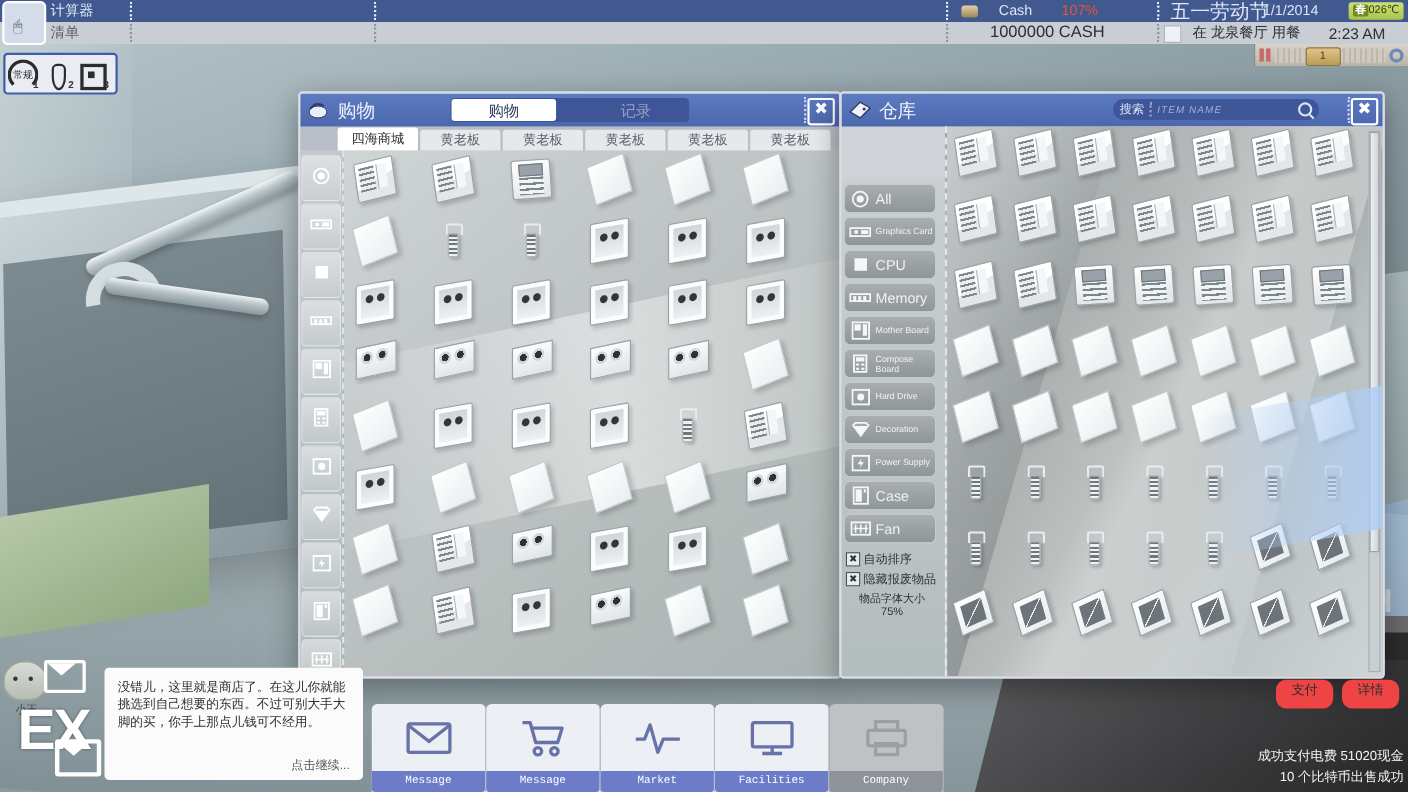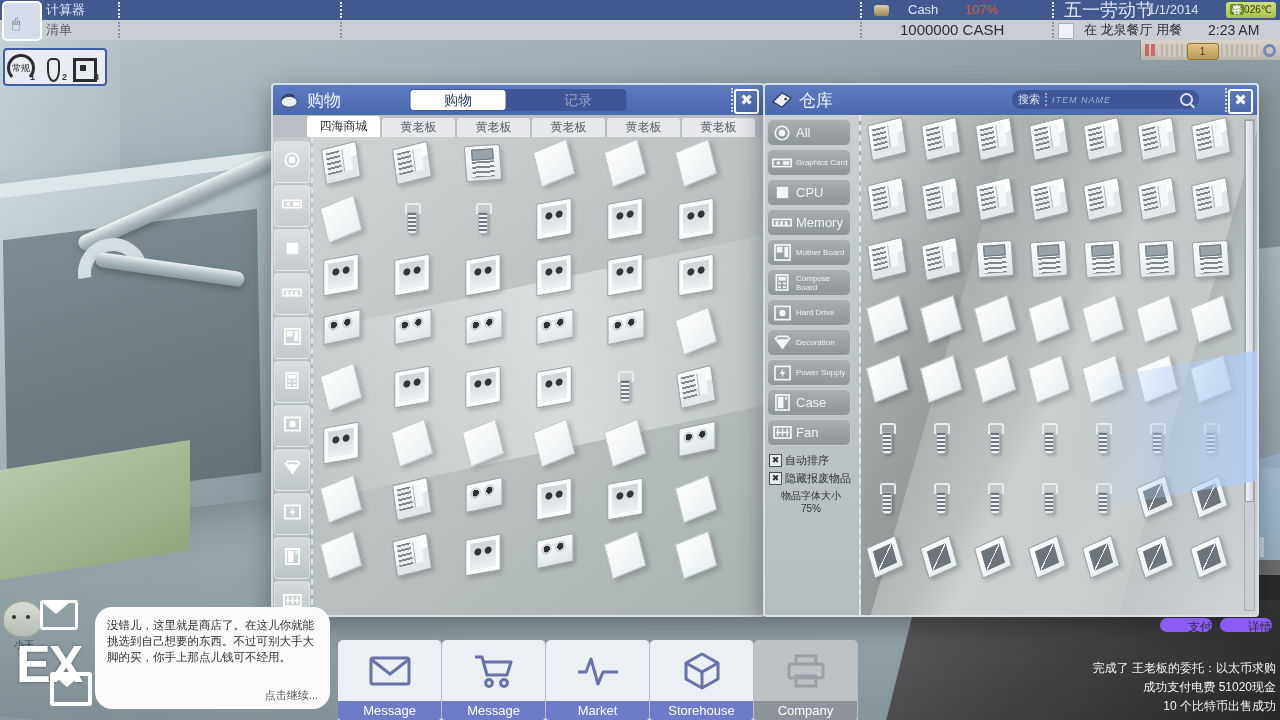--- a/index.html
+++ b/index.html
@@ -129,21 +129,21 @@
   
   #whwin{left:763px;top:83px;width:492px;height:530px;background:#cfd3d7;}
   .searchbox{position:absolute;right:58px;top:5px;width:175px;height:19px;border-radius:9px;
     background:#3f5798;display:flex;align-items:center;padding:0 6px;gap:5px;}
   .searchlabel{color:#dbe4f7;font-size:11px;}
   .searchinput{flex:1;font-size:9px;color:#9fb0d4;font-style:italic;letter-spacing:1px;}
   .magn{width:9px;height:9px;border:2px solid #dbe4f7;border-radius:50%;position:relative;}
   .magn:after{content:"";position:absolute;right:-4px;bottom:-3px;width:5px;height:2px;
     background:#dbe4f7;transform:rotate(45deg);}
   .whbody{position:absolute;left:0;top:30px;right:0;bottom:0;display:flex;}
-  .whside{width:92px;background:linear-gradient(180deg,#c9cfd2,#b4bdbd);padding:4px 0 0 2px;}
+  .whside{width:92px;background:linear-gradient(180deg,#c9cfd2,#b4bdbd);padding:4px 0 0 2px;margin-top:48px;}
   .catbtn{width:84px;height:27px;margin-bottom:3px;border-radius:6px;
     background:linear-gradient(180deg,#a9aeb0,#8f9698);border:1px solid #c6cbcd;
     display:flex;align-items:center;gap:4px;padding-left:4px;box-sizing:border-box;}
   .catbtn .cl{color:#f0f2f4;font-size:13px;}
   .catbtn .cl.sm{font-size:8px;line-height:9px;}
   .catico{width:20px;height:18px;flex:0 0 20px;display:flex;align-items:center;justify-content:center;}
   .whopts{padding:4px 0 0 2px;}
   .optrow{display:flex;align-items:center;gap:3px;margin-bottom:3px;}
   .cbx{width:11px;height:11px;border:1px solid #4a4f52;color:#2f3336;font-size:9px;
     line-height:10px;text-align:center;background:#e9ecee;}
@@ -205,27 +205,27 @@
   .it-cpu:before{content:"";position:absolute;left:5px;top:5px;right:5px;bottom:5px;
     background:linear-gradient(135deg,#6d757a 48%,#e8ecee 48% 52%,#6d757a 52%),#8f979c;}
 
   
   #dock{position:absolute;left:338px;bottom:0;width:620px;height:80px;display:flex;z-index:35;}
   .dockbtn{width:103px;height:80px;background:#eceff3;border-right:1px solid #b9bec6;
     display:flex;flex-direction:column;align-items:center;justify-content:flex-end;
     border-radius:5px 5px 0 0;}
   .dockbtn.on{background:#bfc2c4;}
   .dockico{flex:1;display:flex;align-items:center;justify-content:center;}
-  .docklbl{width:100%;height:19px;background:#6c7cc8;color:#fff;font-size:13px;
-    text-align:center;line-height:19px;border-radius:0 0 3px 3px;}
+  .docklbl{width:100%;height:19px;background:#6c7cc8;color:#fff;font-size:10px;
+    text-align:center;line-height:19px;border-radius:0 0 3px 3px;font-family:Liberation Mono, monospace;}
   .dockbtn.on .docklbl{background:#8e9299;}
 
   
   #dlg{position:absolute;left:95px;top:607px;width:235px;height:102px;background:#fbfbfc;
-    border-radius:17px;z-index:36;padding:10px 12px;box-sizing:border-box;}
+    border-radius:4px;z-index:36;padding:10px 12px;box-sizing:border-box;}
   #dlgtext{font-size:11.5px;color:#2c2f33;line-height:16px;}
   #dlgcont{position:absolute;right:12px;bottom:6px;font-size:11px;color:#555;}
   #avatar{position:absolute;left:2px;top:600px;width:44px;height:48px;z-index:36;}
   .avhead{width:38px;height:34px;border-radius:50% 50% 45% 45%;
     background:linear-gradient(180deg,#d8dcd6,#b6bdb4);border:2px solid #9aa29a;position:relative;}
   .avhead:before{content:"";position:absolute;left:8px;top:13px;width:4px;height:4px;border-radius:50%;background:#333;}
   .avhead:after{content:"";position:absolute;left:22px;top:13px;width:4px;height:4px;border-radius:50%;background:#333;}
   .avname{font-size:10px;color:#3b3f43;text-align:center;}
   #mailicon{position:absolute;left:40px;top:600px;width:32px;height:24px;border:3px solid #fff;
     border-radius:3px;z-index:36;}
@@ -235,22 +235,22 @@
     letter-spacing:-2px;z-index:36;text-shadow:0 0 3px rgba(0,0,0,.45);}
   #mailicon2{position:absolute;left:50px;top:672px;width:34px;height:26px;border:4px solid #fff;
     border-radius:3px;z-index:36;}
   #mailicon2:before{content:"";position:absolute;left:-1px;top:-1px;width:0;height:0;
     border-left:14px solid transparent;border-right:14px solid transparent;border-top:12px solid #fff;}
 
   
   #logs{position:absolute;right:4px;bottom:4px;width:300px;z-index:36;text-align:right;}
   .logline{font-size:12px;color:#f3f4f5;line-height:19px;white-space:nowrap;overflow:hidden;}
   #paybtns{position:absolute;right:8px;top:618px;display:flex;gap:8px;z-index:36;}
-  .paybtn{width:52px;height:14px;background:#8b5cf6;border-radius:9px;color:#2c2f33;
-    font-size:12px;text-align:right;line-height:18px;}
+  .paybtn{width:52px;height:26px;background:#ef4444;border-radius:9px;color:#2c2f33;
+    font-size:12px;text-align:center;line-height:18px;}
 </style>
 </head>
 <body>
 
 <div id="scene">
   <div class="floor"></div>
   <div class="floor2"></div>
   <div class="wallL"></div>
   <div class="bigbox">
     <div class="boxinner"></div>
@@ -708,26 +708,26 @@
   <div class="dockbtn">
     <div class="dockico">
       <svg width="44" height="32" viewBox="0 0 44 32">
           <path d="M2 17 h8 l5 -13 l7 25 l5 -12 h15" fill="none" stroke="#6672a8" stroke-width="3" stroke-linejoin="round"></path>
         </svg>
     </div>
     <div class="docklbl">Market</div>
   </div>
   <div class="dockbtn">
     <div class="dockico">
-      <svg width="38" height="38" viewBox="0 0 38 38">
-          <path d="M19 2 L35 11 V27 L19 36 L3 27 V11 Z" fill="none" stroke="#6672a8" stroke-width="3" stroke-linejoin="round"></path>
-          <path d="M3 11 L19 20 L35 11 M19 20 V36" fill="none" stroke="#6672a8" stroke-width="3"></path>
+      <svg width="42" height="34" viewBox="0 0 42 34">
+          <rect x="3" y="3" width="36" height="22" rx="2" fill="none" stroke="#6672a8" stroke-width="3"></rect>
+          <path d="M21 25 v5 M12 31 h18" stroke="#6672a8" stroke-width="3"></path>
         </svg>
     </div>
-    <div class="docklbl">Storehouse</div>
+    <div class="docklbl">Facilities</div>
   </div>
   <div class="dockbtn on">
     <div class="dockico">
       <svg width="40" height="34" viewBox="0 0 40 34">
           <rect x="10" y="2" width="20" height="8" fill="none" stroke="#9aa0a6" stroke-width="3"></rect>
           <rect x="3" y="10" width="34" height="14" rx="2" fill="none" stroke="#9aa0a6" stroke-width="3"></rect>
           <rect x="10" y="22" width="20" height="10" fill="none" stroke="#9aa0a6" stroke-width="3"></rect>
         </svg>
     </div>
     <div class="docklbl">Company</div>
@@ -744,16 +744,15 @@
 <div id="dlg">
   <div id="dlgtext">没错儿，这里就是商店了。在这儿你就能挑选到自己想要的东西。不过可别大手大脚的买，你手上那点儿钱可不经用。</div>
   <div id="dlgcont">点击继续...</div>
 </div>
 
 <div id="paybtns">
   <div class="paybtn">支付</div>
   <div class="paybtn">详情</div>
 </div>
 <div id="logs">
-  <div class="logline">完成了 王老板的委托：以太币求购</div>
   <div class="logline">成功支付电费 51020现金</div>
   <div class="logline">10 个比特币出售成功</div>
 </div>
 
 </body></html>

